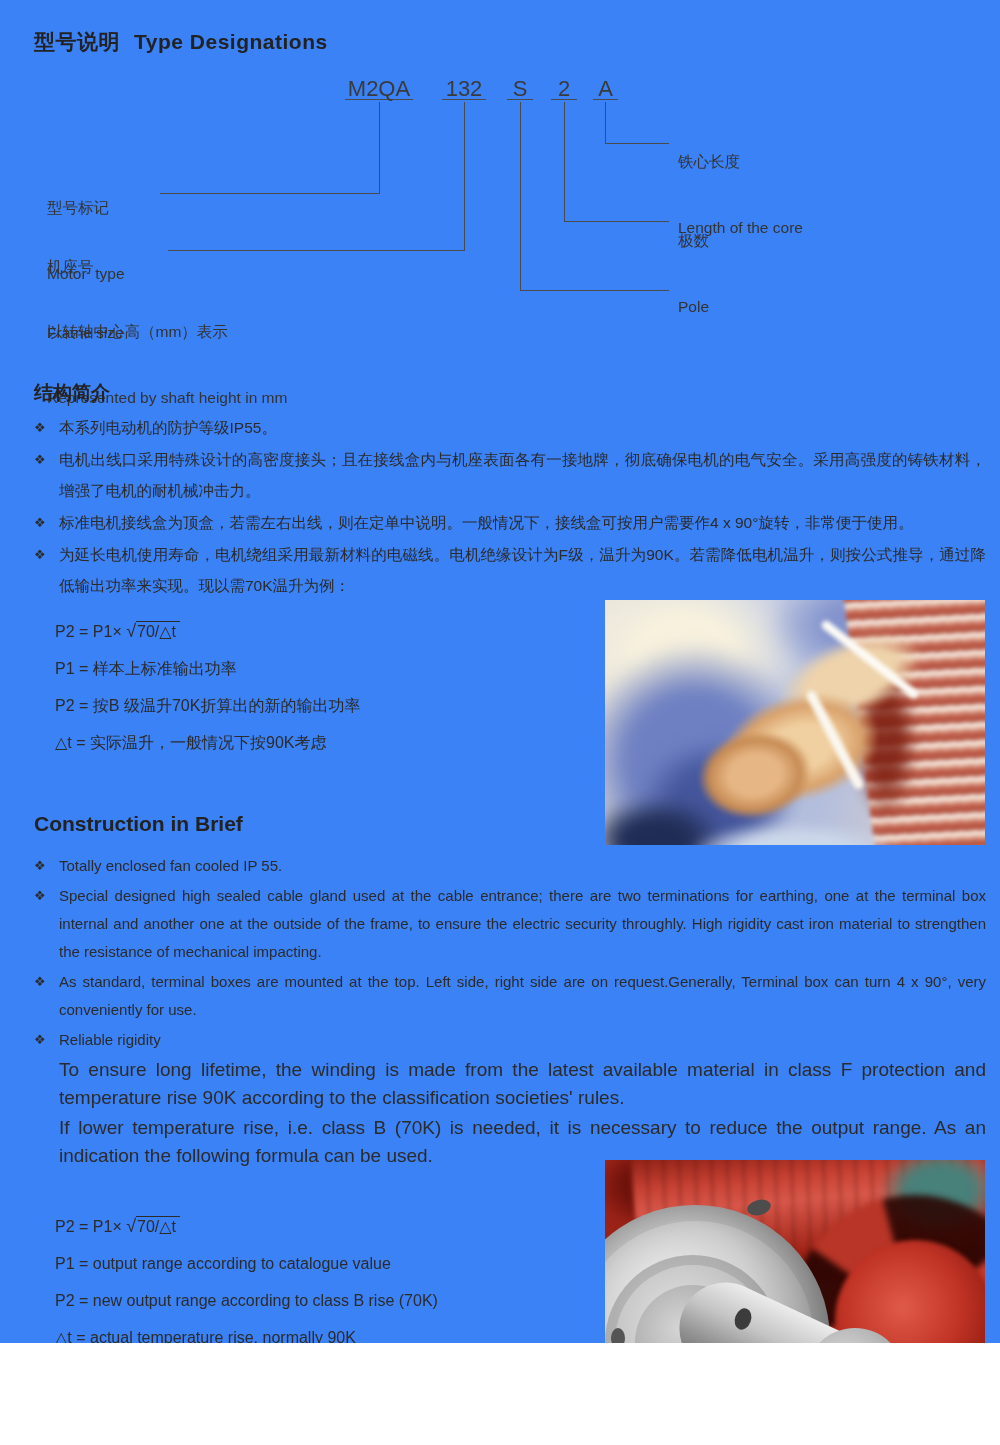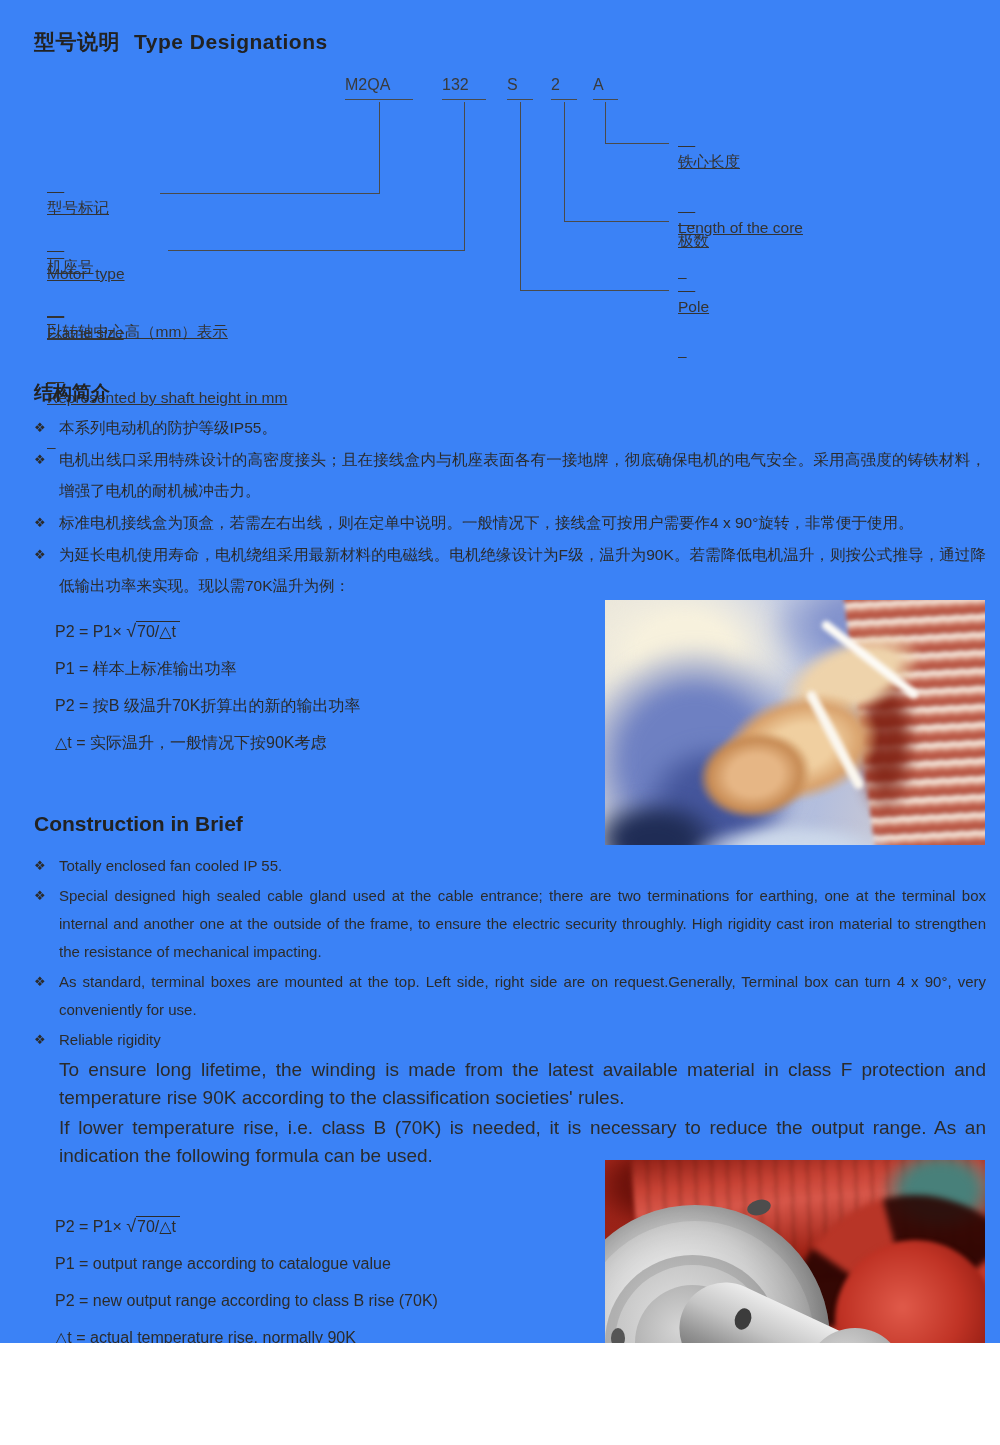--- a/index.html
+++ b/index.html
@@ -7,26 +7,26 @@
     position:relative;width:1000px;height:1343px;background:#3b82f6;
     font-family:"Liberation Sans","DejaVu Sans",sans-serif;color:#2b2b2b;
     overflow:hidden;
   }
   .abs{position:absolute;}
   
   .doc-title{left:34px;top:28px;font-size:21px;font-weight:bold;color:#222;letter-spacing:.5px;}
   .doc-title .gap{display:inline-block;width:14px;}
   .sec-heading{font-size:19px;font-weight:bold;color:#222;}
   
-  .code-token{top:76px;height:20px;font-size:16px;color:#3a3a3a;
+  .code-token{top:76px;height:20px;text-align:center;font-size:22px;color:#3a3a3a;
     border-bottom:1.5px solid #4a4a4a;padding-bottom:3px;}
   .elbow{border-color:#4a4a4a;}
   .elbow.right{border-right:1.2px solid #4a4a4a;border-bottom:1.2px solid #4a4a4a;}
   .elbow.left{border-left:1.2px solid #4a4a4a;border-bottom:1.2px solid #4a4a4a;}
-  .dlabel{font-size:15.5px;line-height:22px;color:#333;white-space:pre-wrap;text-decoration:underline;}
+  .dlabel{font-size:15.5px;line-height:22px;color:#333;white-space:pre-wrap;}
   
   .blist{list-style:none;margin:0;padding:0;width:952px;}
   .blist li{position:relative;padding-left:25px;text-align:justify;}
   .blist .bl{position:absolute;left:0;top:0;font-size:13px;color:#2b2b2b;}
   .zhlist li{font-size:15.5px;line-height:31px;margin-bottom:1px;}
   .enlist li{font-size:15px;line-height:28px;margin-bottom:2px;}
   .enlist .cont{padding-left:25px;font-size:19px;line-height:28px;text-align:justify;margin-bottom:2px;}
   
   .formula p{margin:0 0 14px;font-size:16px;color:#2b2b2b;line-height:23px;}
   .formula .sq{font-size:18px;}

